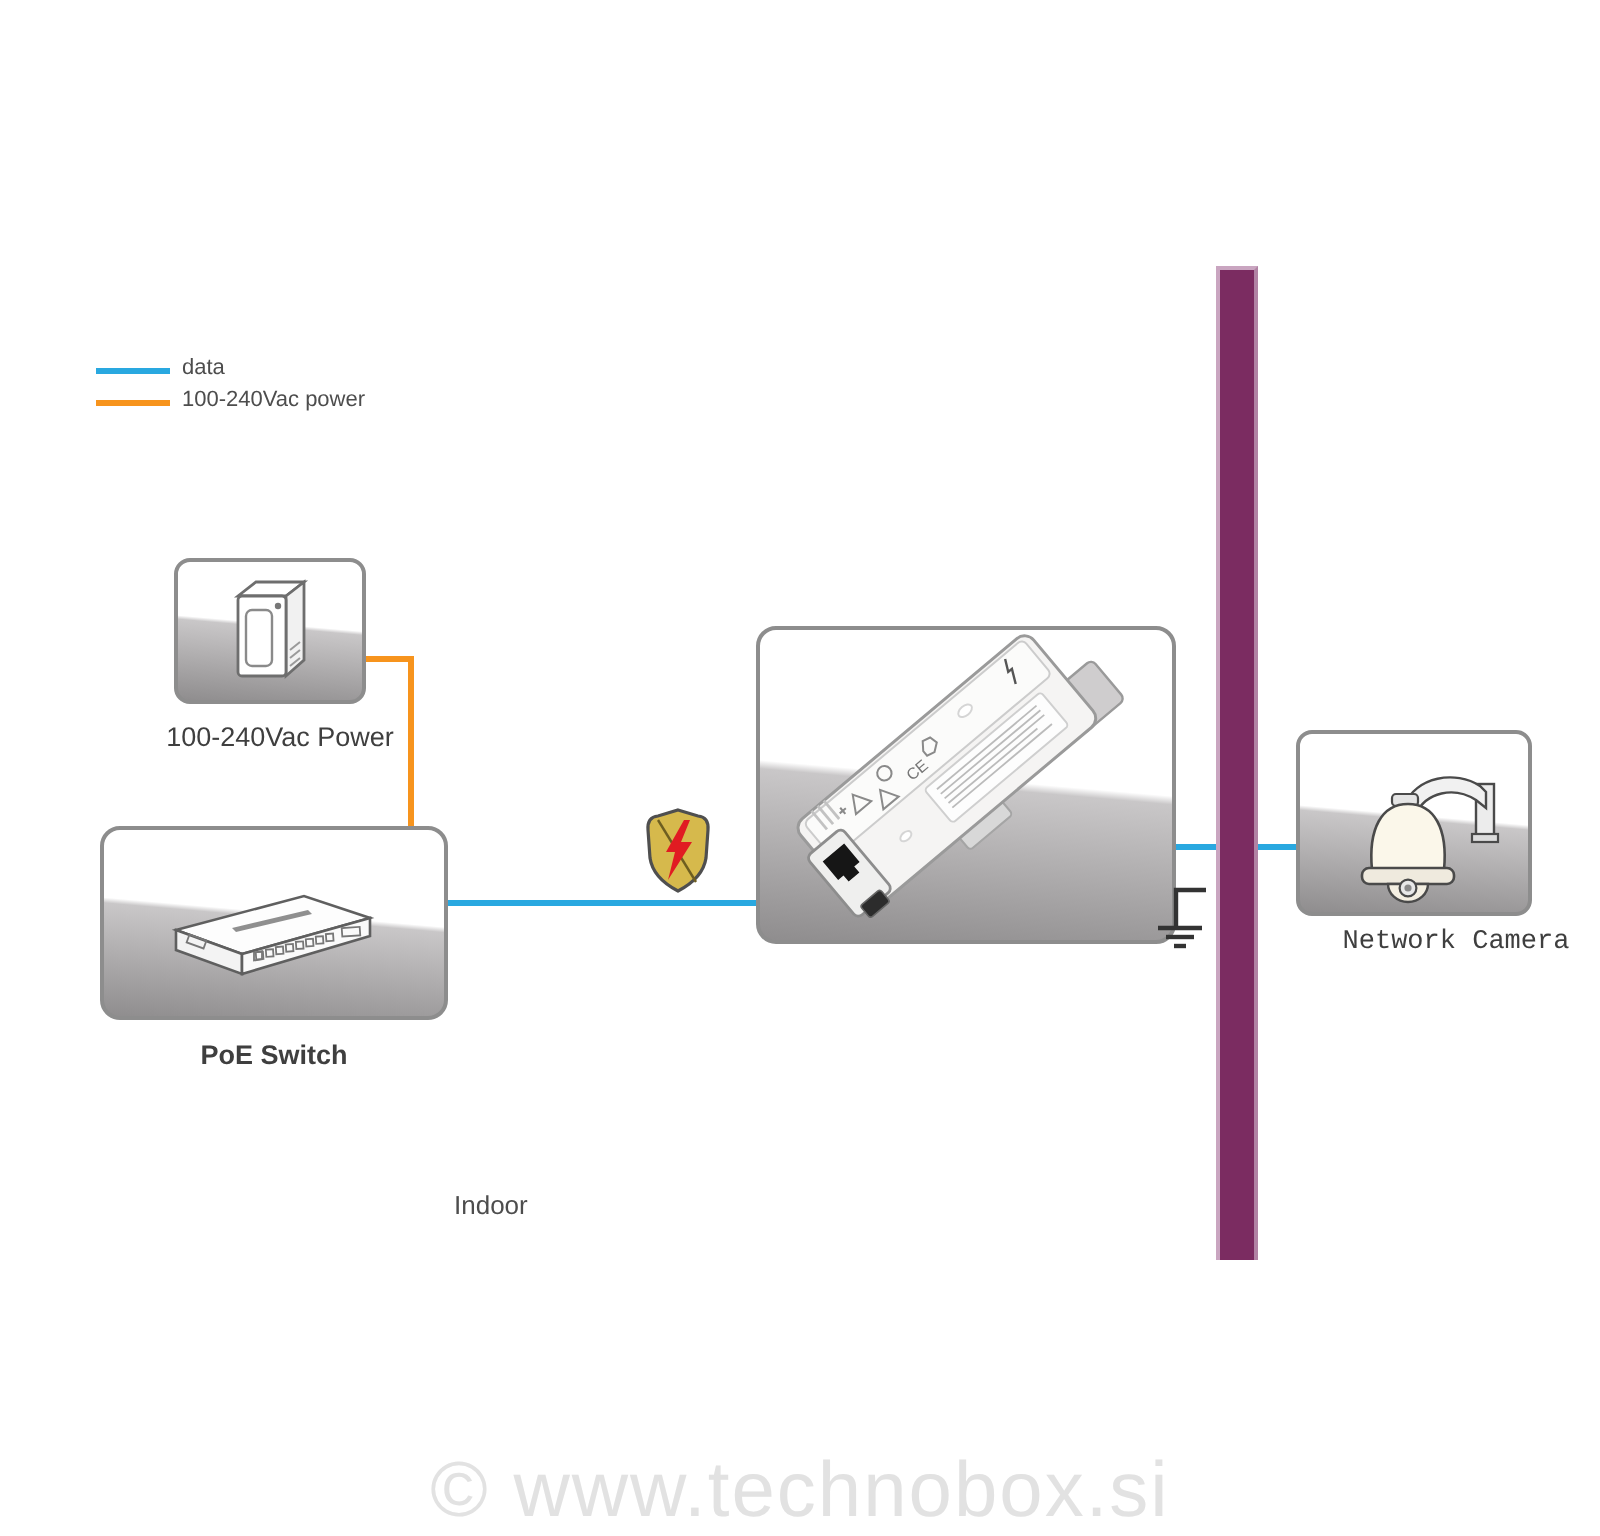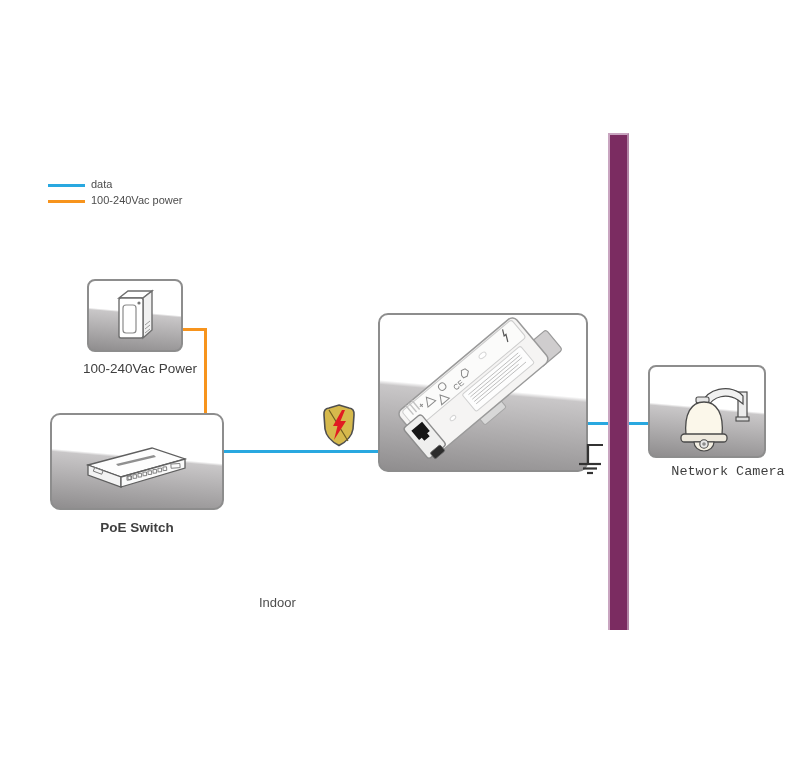--- a/index.html
+++ b/index.html
@@ -21,21 +21,21 @@
 
   
   .line{position:absolute;}
   .blue{background:#29a8e0;}
   .orange{background:#f7941d;}
 
   
   .wall{position:absolute;box-sizing:border-box;background:#7b2c61;
         border-left:2px solid #c9a5c0;border-right:2px solid #b183a4;border-top:2px solid #c9a5c0;}
 
-  .zone-label{position:absolute;font-size:13px;color:#4d4d4d;margin-left:32px;}
+  .zone-label{position:absolute;font-size:13px;color:#4d4d4d;}
 
   .watermark{position:absolute;left:0;width:800px;top:724px;text-align:center;
              font-size:39px;color:#e2e2e2;letter-spacing:1px;white-space:nowrap;}
 
   svg{display:block;}
 </style>
 </head>
 <body>
 
 <div class="canvas">
@@ -156,14 +156,15 @@
       <rect x="31" y="67" width="46" height="8" rx="3.5" fill="#efeade" stroke="#4a4a4a" stroke-width="1.3"></rect>
       <path d="M44,75 A10,9 0 0 0 64,75 Z" fill="#f4efe2" stroke="#4a4a4a" stroke-width="1.2"></path>
       <circle cx="54" cy="77" r="4.2" fill="#e8e8e8" stroke="#4a4a4a" stroke-width="1.1"></circle>
       <circle cx="54" cy="77" r="1.8" fill="#8a8a8a"></circle>
     </svg>
   </div>
   <div class="node-label" style="left:648px;top:464px;font-family:Liberation Mono, monospace;">Network Camera</div>
 
   <div class="zone-label" style="left:227px;top:595px;">Indoor</div>
 
+  <div class="watermark">© www.technobox.si</div>
 
 </div>
 
 </body></html>

